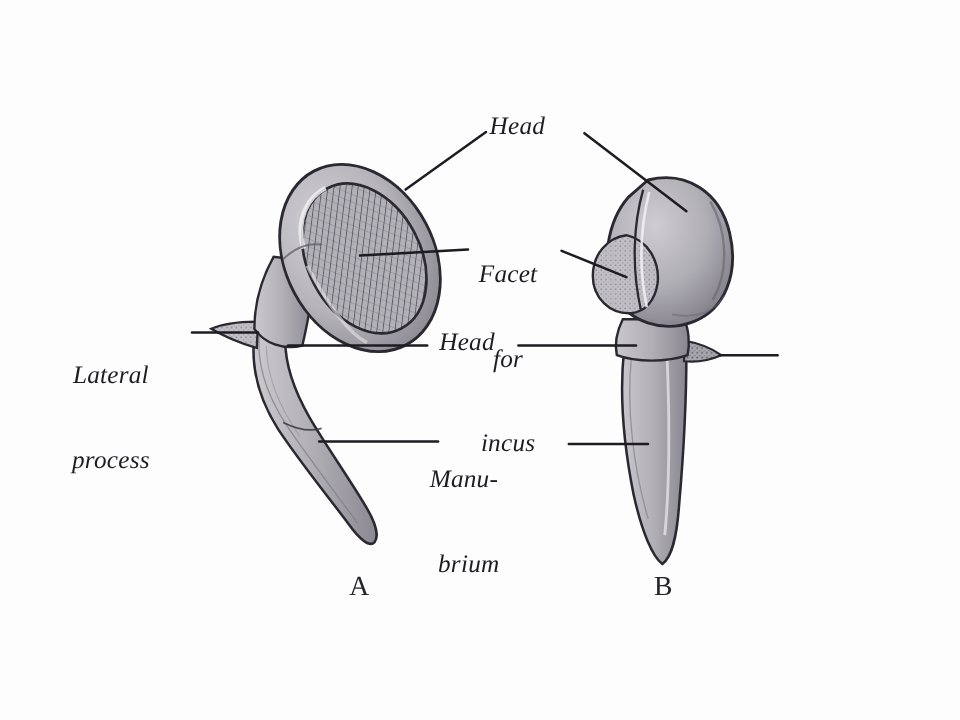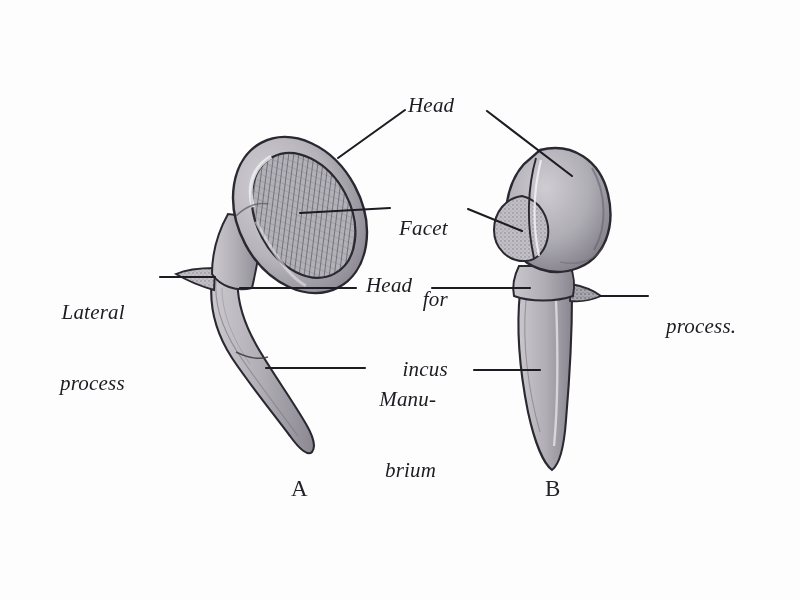--- a/index.html
+++ b/index.html
@@ -25,21 +25,21 @@
   .label {
     position: absolute;
     font-family: "Liberation Serif", "DejaVu Serif", serif;
     font-style: italic;
     font-size: 21px;
     color: #1c1c22;
     line-height: 1.12;
     white-space: pre;
     letter-spacing: 0.2px;
   }
-  .label.left   { text-align: right; }
+  .label.left   { text-align: center; }
   .fig-letter {
     position: absolute;
     font-family: "Liberation Serif", "DejaVu Serif", serif;
     font-style: normal;
     font-size: 23px;
     color: #232329;
     letter-spacing: 0.5px;
   }
 </style>
 </head>
@@ -186,24 +186,23 @@
 
   <div class="label left" style="left:399px; top:170px;">
     <div>Facet</div>
     <div>for</div>
     <div>incus</div>
   </div>
 
   <div class="label left" style="left:366px; top:274px;">Head</div>
 
   <div class="label left" style="left:652px; top:268px;">
-    <div style="padding-left:14px;">process.</div>
   </div>
 
   <div class="label left" style="left:357px; top:341px;">
     <div>Manu-</div>
-    <div style="padding-left:8px;margin-left:20px;">brium</div>
+    <div style="padding-left:8px;">brium</div>
   </div>
 
   <div class="fig-letter" style="left:291px; top:476px;">A</div>
   <div class="fig-letter" style="left:545px; top:476px;">B</div>
 
 </div>
 
 </body></html>

